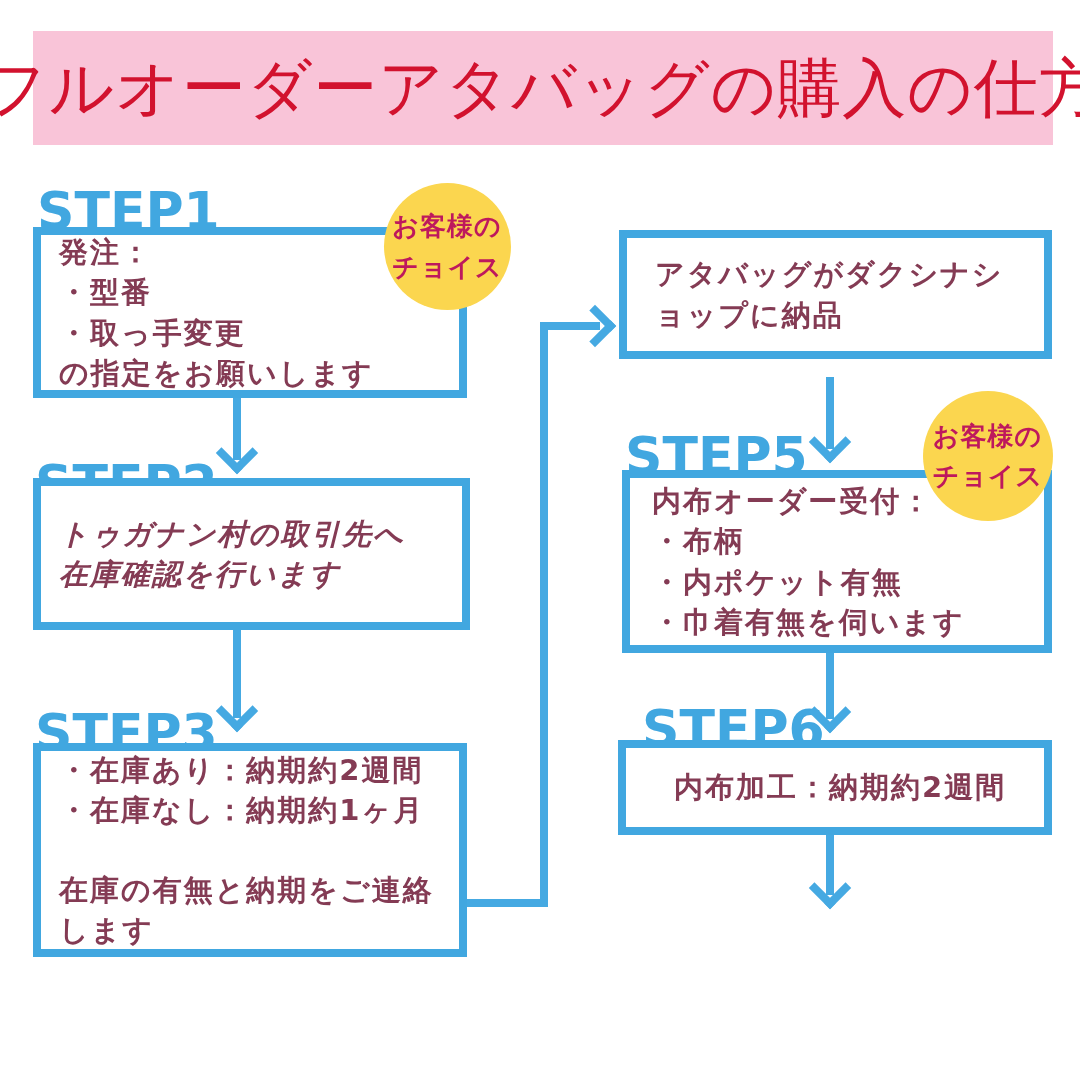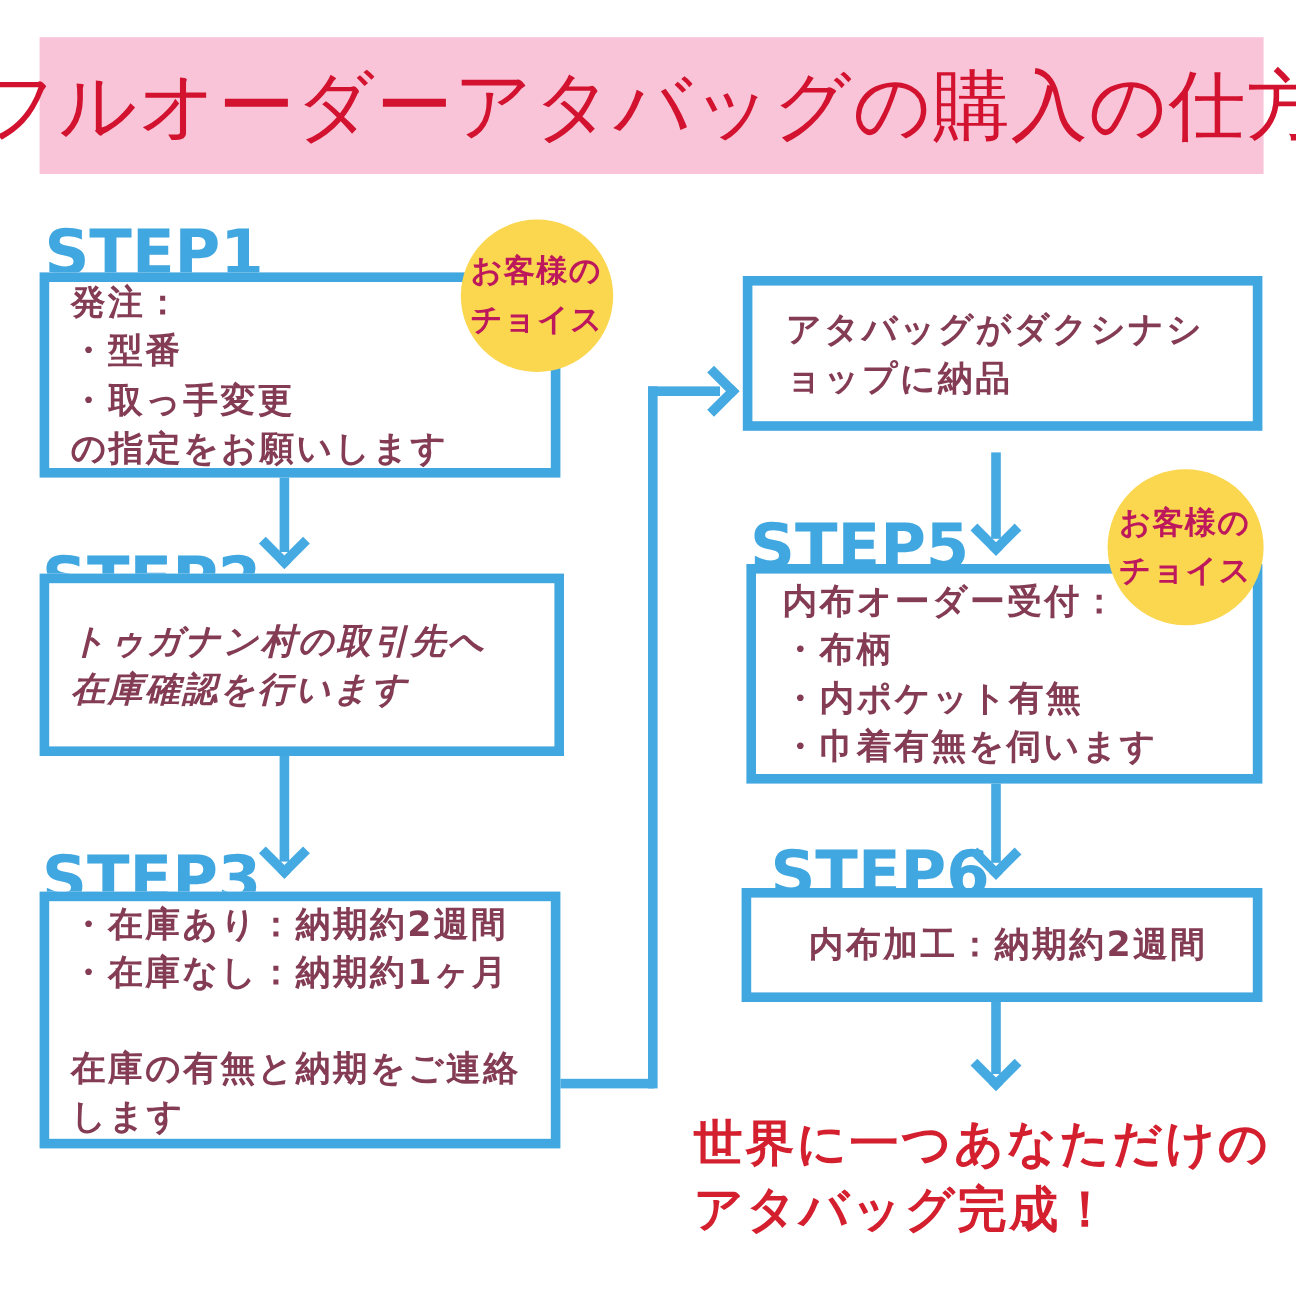--- a/index.html
+++ b/index.html
@@ -121,16 +121,14 @@
 
   <div class="vline" style="left:826px; top:377px; height:72px;"></div>
   <div class="chev-down" style="left:815px; top:427px;"></div>
 
   <div class="vline" style="left:826px; top:653px; height:66px;"></div>
   <div class="chev-down" style="left:815px; top:697px;"></div>
 
   <div class="vline" style="left:826px; top:835px; height:60px;"></div>
   <div class="chev-down" style="left:815px; top:873px;"></div>
 
-  <div class="final">世界に一つあなただけの
-アタバッグ完成！</div>
 
 </div>
 
 </body></html>

